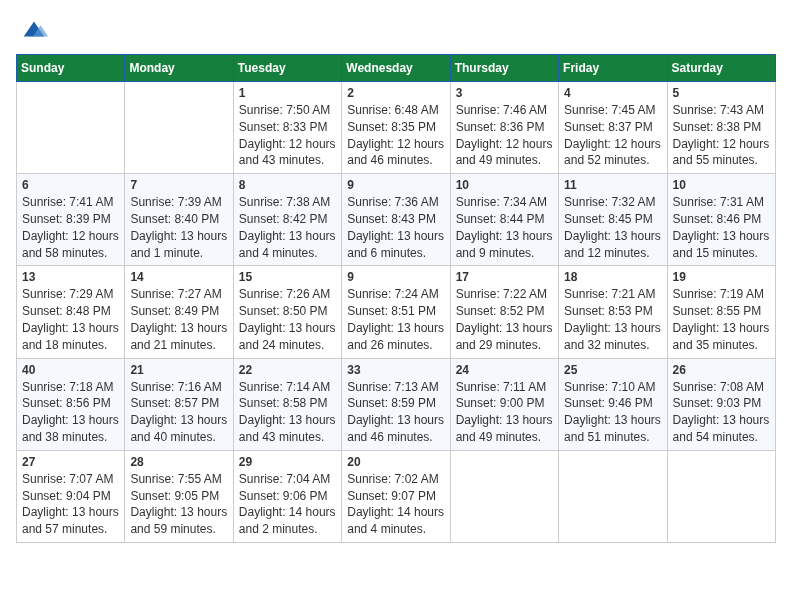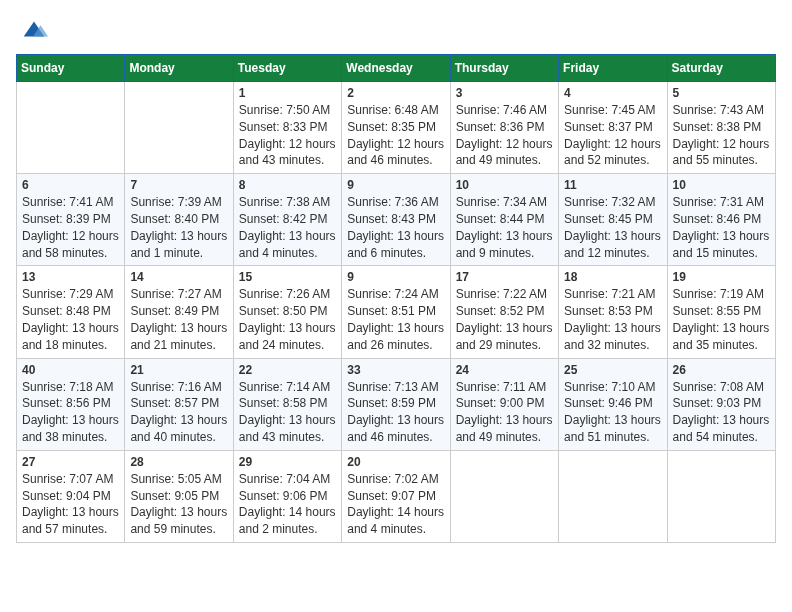--- a/index.html
+++ b/index.html
@@ -286,21 +286,21 @@
       </tr>
       <tr>
         <td>
           <span class="day-number">27</span>
           <div class="cell-info">Sunrise: 7:07 AM
 Sunset: 9:04 PM
 Daylight: 13 hours and 57 minutes.</div>
         </td>
         <td>
           <span class="day-number">28</span>
-          <div class="cell-info">Sunrise: 5:05 AM
+          <div class="cell-info">Sunrise: 7:55 AM
 Sunset: 9:05 PM
 Daylight: 13 hours and 59 minutes.</div>
         </td>
         <td>
           <span class="day-number">29</span>
           <div class="cell-info">Sunrise: 7:04 AM
 Sunset: 9:06 PM
 Daylight: 14 hours and 2 minutes.</div>
         </td>
         <td>

